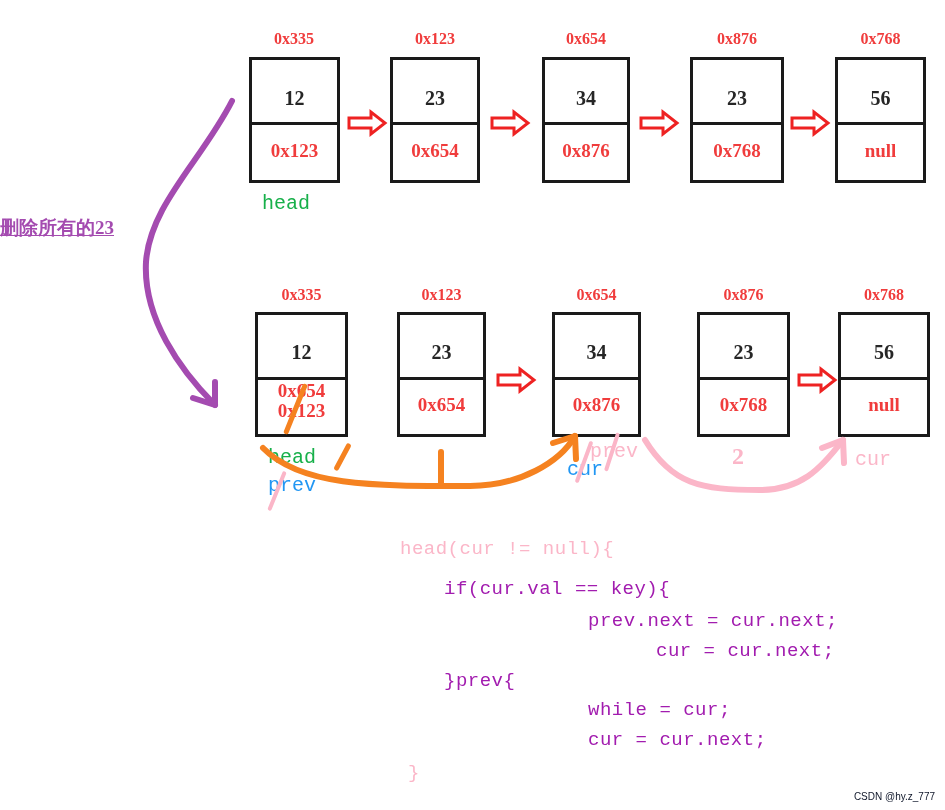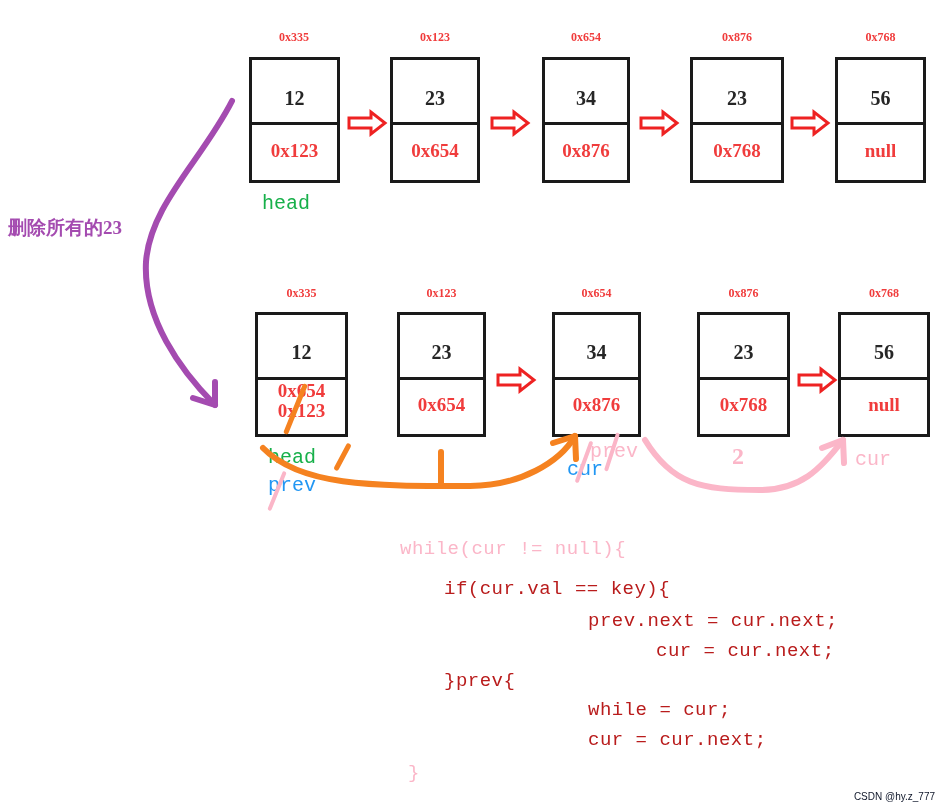--- a/index.html
+++ b/index.html
@@ -55,21 +55,21 @@
     left: 0;
     right: 0;
     top: 52%;
     height: 3px;
     background: #1a1a1a;
   }
   .addr-label {
     position: absolute;
     color: #f03c3c;
     font-family: "Liberation Serif", serif;
-    font-size: 12px;
+    font-size: 16px;
     font-weight: 700;
     text-align: center;
     white-space: nowrap;
   }
   .ptr-label {
     position: absolute;
     font-family: "Liberation Mono", monospace;
     font-size: 20px;
     font-weight: 400;
     white-space: nowrap;
@@ -101,21 +101,21 @@
     white-space: nowrap;
   }
   .code-line {
     position: absolute;
     font-family: "Liberation Mono", monospace;
     font-size: 19px;
     white-space: pre;
     letter-spacing: 0.5px;
   }
   .code-pink { color: #fbb6c8; }
-  .code-orange { color: #b91c1c; }
+  .code-orange { color: #a21caf; }
   svg.overlay {
     position: absolute;
     left: 0;
     top: 0;
     width: 945px;
     height: 810px;
     pointer-events: none;
   }
   .hand-num {
     position: absolute;
@@ -208,21 +208,21 @@
 
     <div class="addr-label" style="left:838px;top:286px;width:92px;">0x768</div>
     <div class="node" style="left:838px;top:312px;width:92px;height:125px;">
       <div class="cell cell-top">56</div>
       <div class="divider"></div>
       <div class="cell cell-bot">null</div>
     </div>
     <div class="ptr-label ptr-pink" style="left:855px;top:448px;">cur</div>
   </div>
 
-  <div class="cn-label" style="left:8px;top:215px;">删除所有的23</div>
+  <div class="cn-label" style="left:0px;top:215px;text-decoration:underline;">删除所有的23</div>
 
   <div class="hand-num" style="left:732px;top:443px;color:#fbb6c8;">2</div>
 
   <div class="strike-pink" style="left:275px;top:470px;width:4px;height:42px;transform:rotate(22deg);"></div>
   <div class="strike-pink" style="left:582px;top:440px;width:4px;height:44px;transform:rotate(20deg);"></div>
   <div class="strike-pink" style="left:610px;top:432px;width:4px;height:40px;transform:rotate(18deg);"></div>
   <div class="strike-orange" style="left:293px;top:382px;width:5px;height:54px;transform:rotate(22deg);"></div>
   <div class="strike-orange" style="left:340px;top:442px;width:5px;height:30px;transform:rotate(28deg);"></div>
 
   <svg class="overlay" viewBox="0 0 945 810">
@@ -263,21 +263,21 @@
       <line x1="441" y1="452" x2="441" y2="483" stroke="#f58220" stroke-width="6" stroke-linecap="round"></line>
     </g>
 
     <g>
       <path d="M645,440 C672,484 700,490 760,490 C800,490 820,470 843,440" fill="none" stroke="#fbb6c8" stroke-width="6" stroke-linecap="round"></path>
       <path d="M843,440 L822,448 M843,440 L844,463" fill="none" stroke="#fbb6c8" stroke-width="6" stroke-linecap="round"></path>
     </g>
   </svg>
 
   <div>
-    <div class="code-line code-pink" style="left:400px;top:538px;">while(cur != null){</div>
+    <div class="code-line code-pink" style="left:400px;top:538px;">head(cur != null){</div>
     <div class="code-line code-orange" style="left:444px;top:578px;">if(cur.val == key){</div>
     <div class="code-line code-orange" style="left:588px;top:610px;">prev.next = cur.next;</div>
     <div class="code-line code-orange" style="left:656px;top:640px;">cur = cur.next;</div>
     <div class="code-line code-orange" style="left:444px;top:670px;">}prev{</div>
     <div class="code-line code-orange" style="left:588px;top:699px;">while = cur;</div>
     <div class="code-line code-orange" style="left:588px;top:729px;">cur = cur.next;</div>
     <div class="code-line code-pink" style="left:408px;top:762px;">}</div>
   </div>
 
   <div class="watermark" style="right:10px;bottom:8px;">CSDN @hy.z_777</div>

